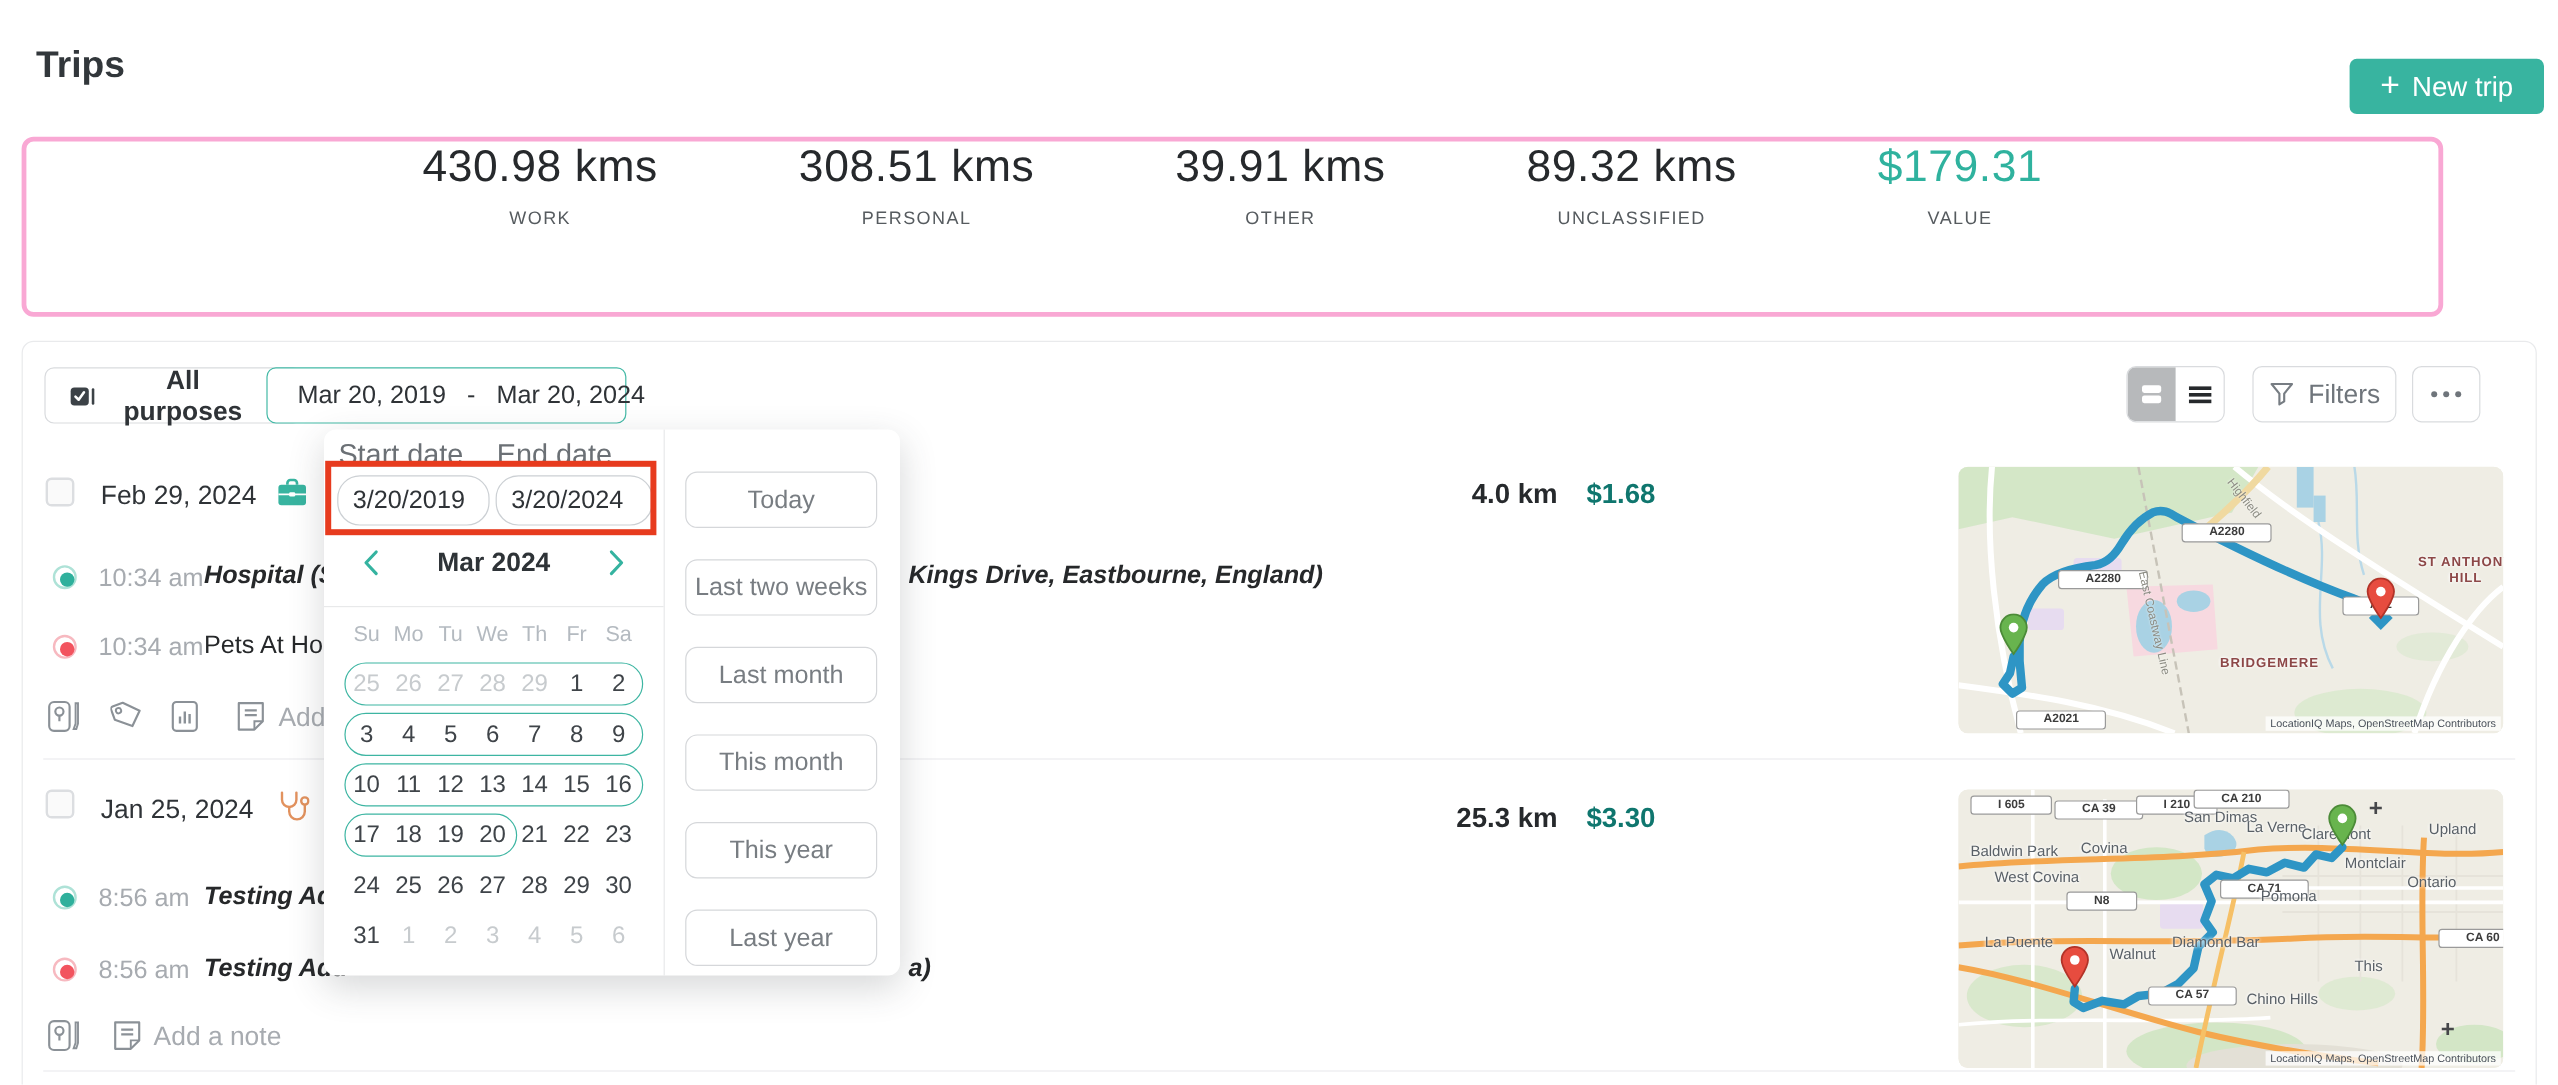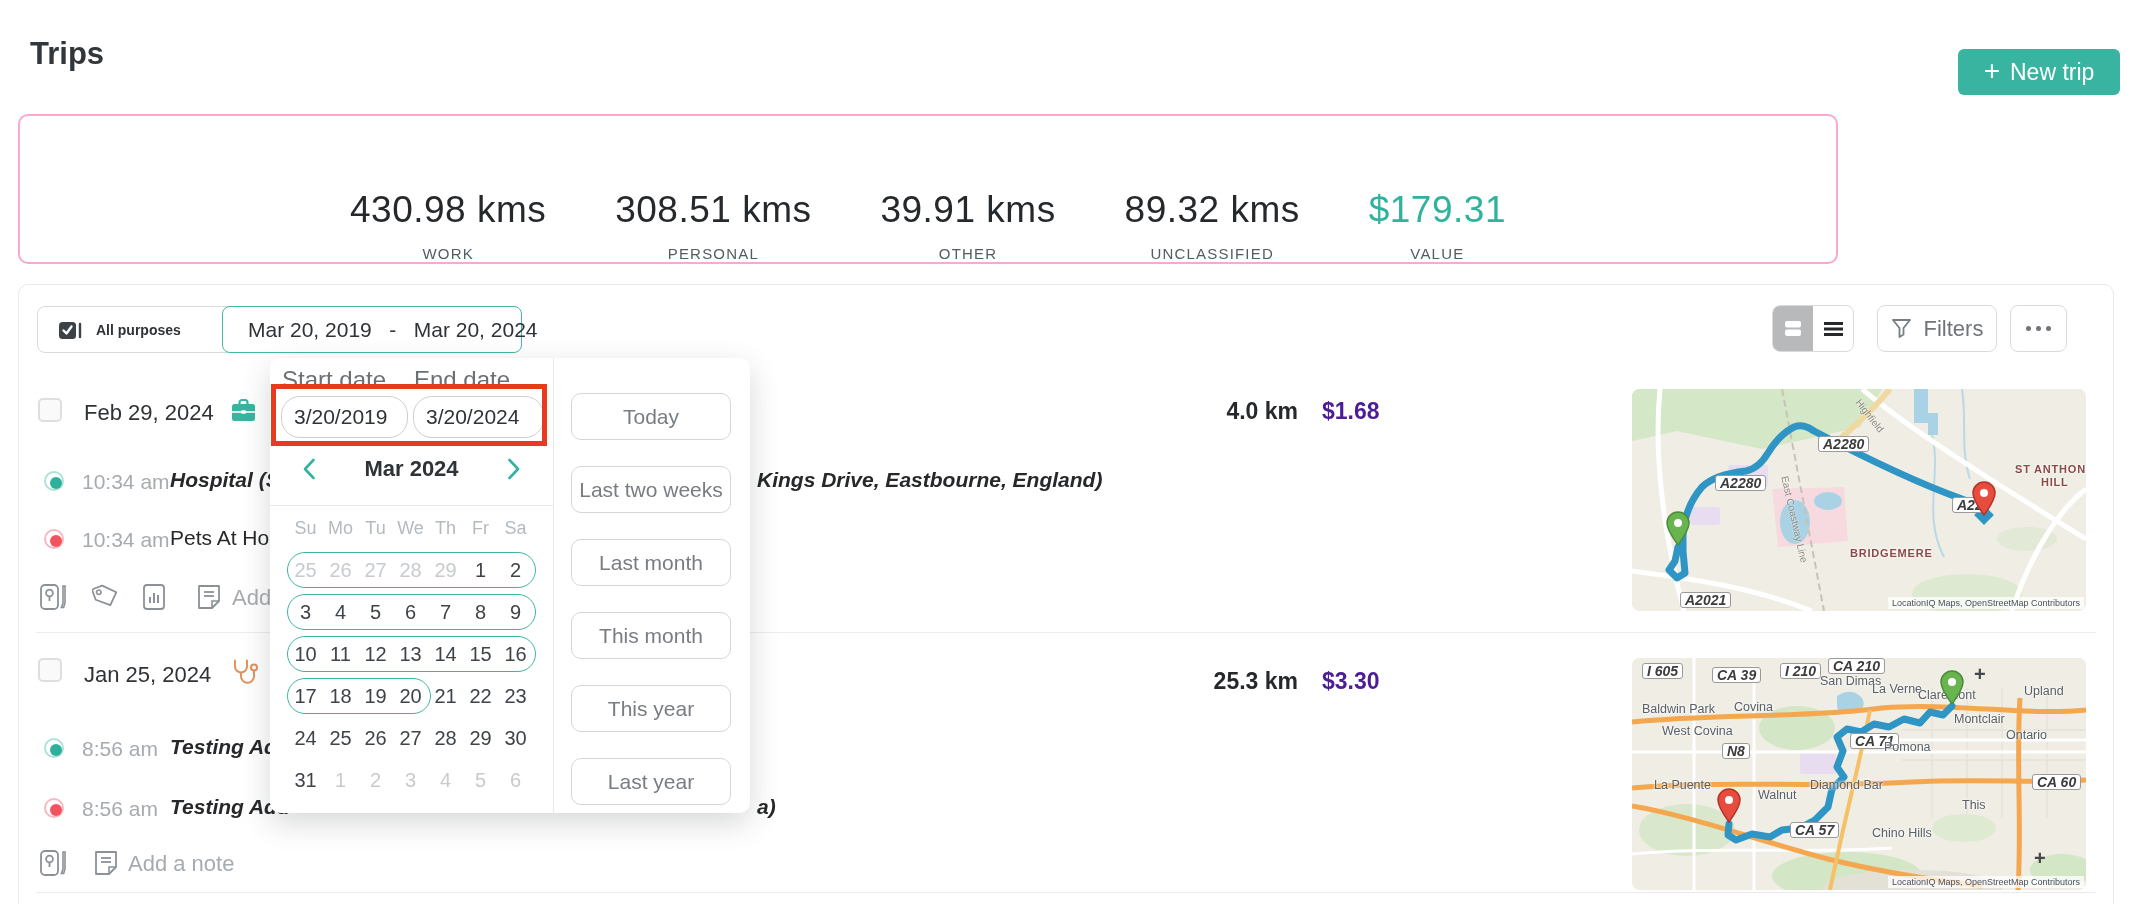--- a/index.html
+++ b/index.html
@@ -7,37 +7,37 @@
           font-family:"Liberation Sans","DejaVu Sans",sans-serif;color:#2f3337;}
 
   
   .page-title{position:absolute;left:30px;top:36px;font-size:31px;font-weight:700;color:#32373b;}
   .new-trip-btn{position:absolute;left:1958px;top:49px;width:162px;height:46px;background:#38b4a0;
       border:none;border-radius:6px;color:#fff;font-size:23px;display:flex;align-items:center;
       justify-content:center;gap:10px;cursor:pointer;font-family:inherit;}
   .new-trip-btn .plus{font-size:28px;font-weight:300;line-height:1;margin-top:-2px;}
 
   
-  .stats-card{position:absolute;left:18px;top:114px;width:1820px;height:150px;background:#fff;
-      border:2px solid #f9a8d4;border-radius:10px;box-sizing:border-box;display:flex;
-      align-items:flex-end;justify-content:space-between;padding:0 330px;}
+  .stats-card{position:absolute;left:18px;top:114px;width:2018px;height:150px;background:#fff;
+      border:4px solid #f9a8d4;border-radius:10px;box-sizing:border-box;display:flex;
+      align-items:flex-start;justify-content:space-between;padding:0 330px;}
   .stat{text-align:center;}
   .stat-value{font-size:37px;font-weight:400;color:#26292c;letter-spacing:.5px;}
   .stat-value.accent{color:#2fb29e;}
   .stat-label{margin-top:14px;font-size:15px;color:#565b5f;letter-spacing:1.2px;}
 
   
   .main-card{position:absolute;left:18px;top:284px;width:2096px;height:670px;background:#fff;
       border:1px solid #e9eaec;border-radius:10px;box-sizing:border-box;}
 
   
   .tb-btn{position:absolute;background:#fff;border:1px solid #d9dbde;border-radius:8px;
       box-sizing:border-box;display:flex;align-items:center;cursor:pointer;font-family:inherit;}
   .purpose-btn{left:37px;top:306px;width:215px;height:47px;padding:0 14px 0 20px;gap:13px;}
-  .purpose-label{font-size:14px;font-weight:700;color:#2f3337;}
+  .purpose-label{font-size:22px;font-weight:700;color:#2f3337;}
   .purpose-btn .chev{margin-left:auto;}
   .daterange-btn{left:222px;top:306px;width:300px;height:47px;border:1.6px solid #43b9a6;
       padding:0 10px 0 13px;gap:12px;}
   .daterange-label{font-size:21px;color:#2f3337;white-space:pre;}
   .view-toggle{position:absolute;left:1772px;top:305px;width:82px;height:47px;border:1px solid #d9dbde;
       border-radius:8px;overflow:hidden;display:flex;box-sizing:border-box;}
   .view-half{flex:1;display:flex;align-items:center;justify-content:center;cursor:pointer;}
   .view-half.selected{background:#b7b9bb;}
   .filters-btn{left:1877px;top:305px;width:120px;height:47px;justify-content:center;gap:12px;}
   .filters-label{font-size:22px;color:#6f757b;}
@@ -58,29 +58,29 @@
   .stop-dot{position:absolute;width:20px;height:20px;border-radius:50%;box-sizing:border-box;}
   .stop-dot .in{position:absolute;left:4px;top:4px;width:12px;height:12px;border-radius:50%;}
   .dot-start{border:2px solid #aee2d7;}  .dot-start .in{background:#2fb09c;}
   .dot-end{border:2px solid #f7b9c0;}    .dot-end .in{background:#f2545f;}
   .stop-time{position:absolute;font-size:21px;color:#a7abb0;}
   .stop-name{position:absolute;font-size:21px;color:#26282a;cursor:pointer;white-space:nowrap;}
   .stop-name.emph{font-weight:700;font-style:italic;}
   .act-icon{position:absolute;cursor:pointer;}
   .add-note{position:absolute;font-size:22px;color:#a7abb0;cursor:pointer;}
   .trip-km{position:absolute;left:1100px;width:198px;text-align:right;font-size:23px;font-weight:700;color:#26292c;}
-  .trip-val{position:absolute;left:1322px;font-size:23px;font-weight:600;color:#4c1d95;}
+  .trip-val{position:absolute;left:1322px;font-size:23px;font-weight:600;color:#0f766e;}
   .row-divider{position:absolute;left:36px;width:2060px;height:1px;background:#ececee;}
 
   
   .map-box{position:absolute;left:1632px;width:454px;border-radius:8px;overflow:hidden;cursor:pointer;
       background:#efede4;}
   .map-box svg{position:absolute;left:0;top:0;}
   .map-shield{position:absolute;background:#fff;border:1px solid #9a9a9a;border-radius:3px;
-      font-size:14px;font-weight:700;color:#3c3c3c;padding:1px 4px;line-height:12px;white-space:nowrap;font-style:italic;}
+      font-size:10px;font-weight:700;color:#3c3c3c;padding:1px 22px;line-height:12px;white-space:nowrap;}
   .map-place{position:absolute;font-size:12.5px;color:#596067;white-space:nowrap;
       text-shadow:0 0 3px #fff,0 0 3px #fff;}
   .map-place.maroon{font-size:11px;font-weight:700;color:#8d4848;letter-spacing:.8px;}
   .map-road-label{position:absolute;font-size:10px;color:#8b8b82;white-space:nowrap;transform-origin:left top;
       text-shadow:0 0 2px #fff;}
   .map-control{position:absolute;font-size:20px;font-weight:700;color:#46474a;cursor:pointer;line-height:1;}
   .map-attr{position:absolute;right:2px;bottom:2px;font-size:9px;color:#49505a;
       background:rgba(255,255,255,.75);padding:1px 4px;white-space:nowrap;}
   .map-pin{position:absolute;}
 

